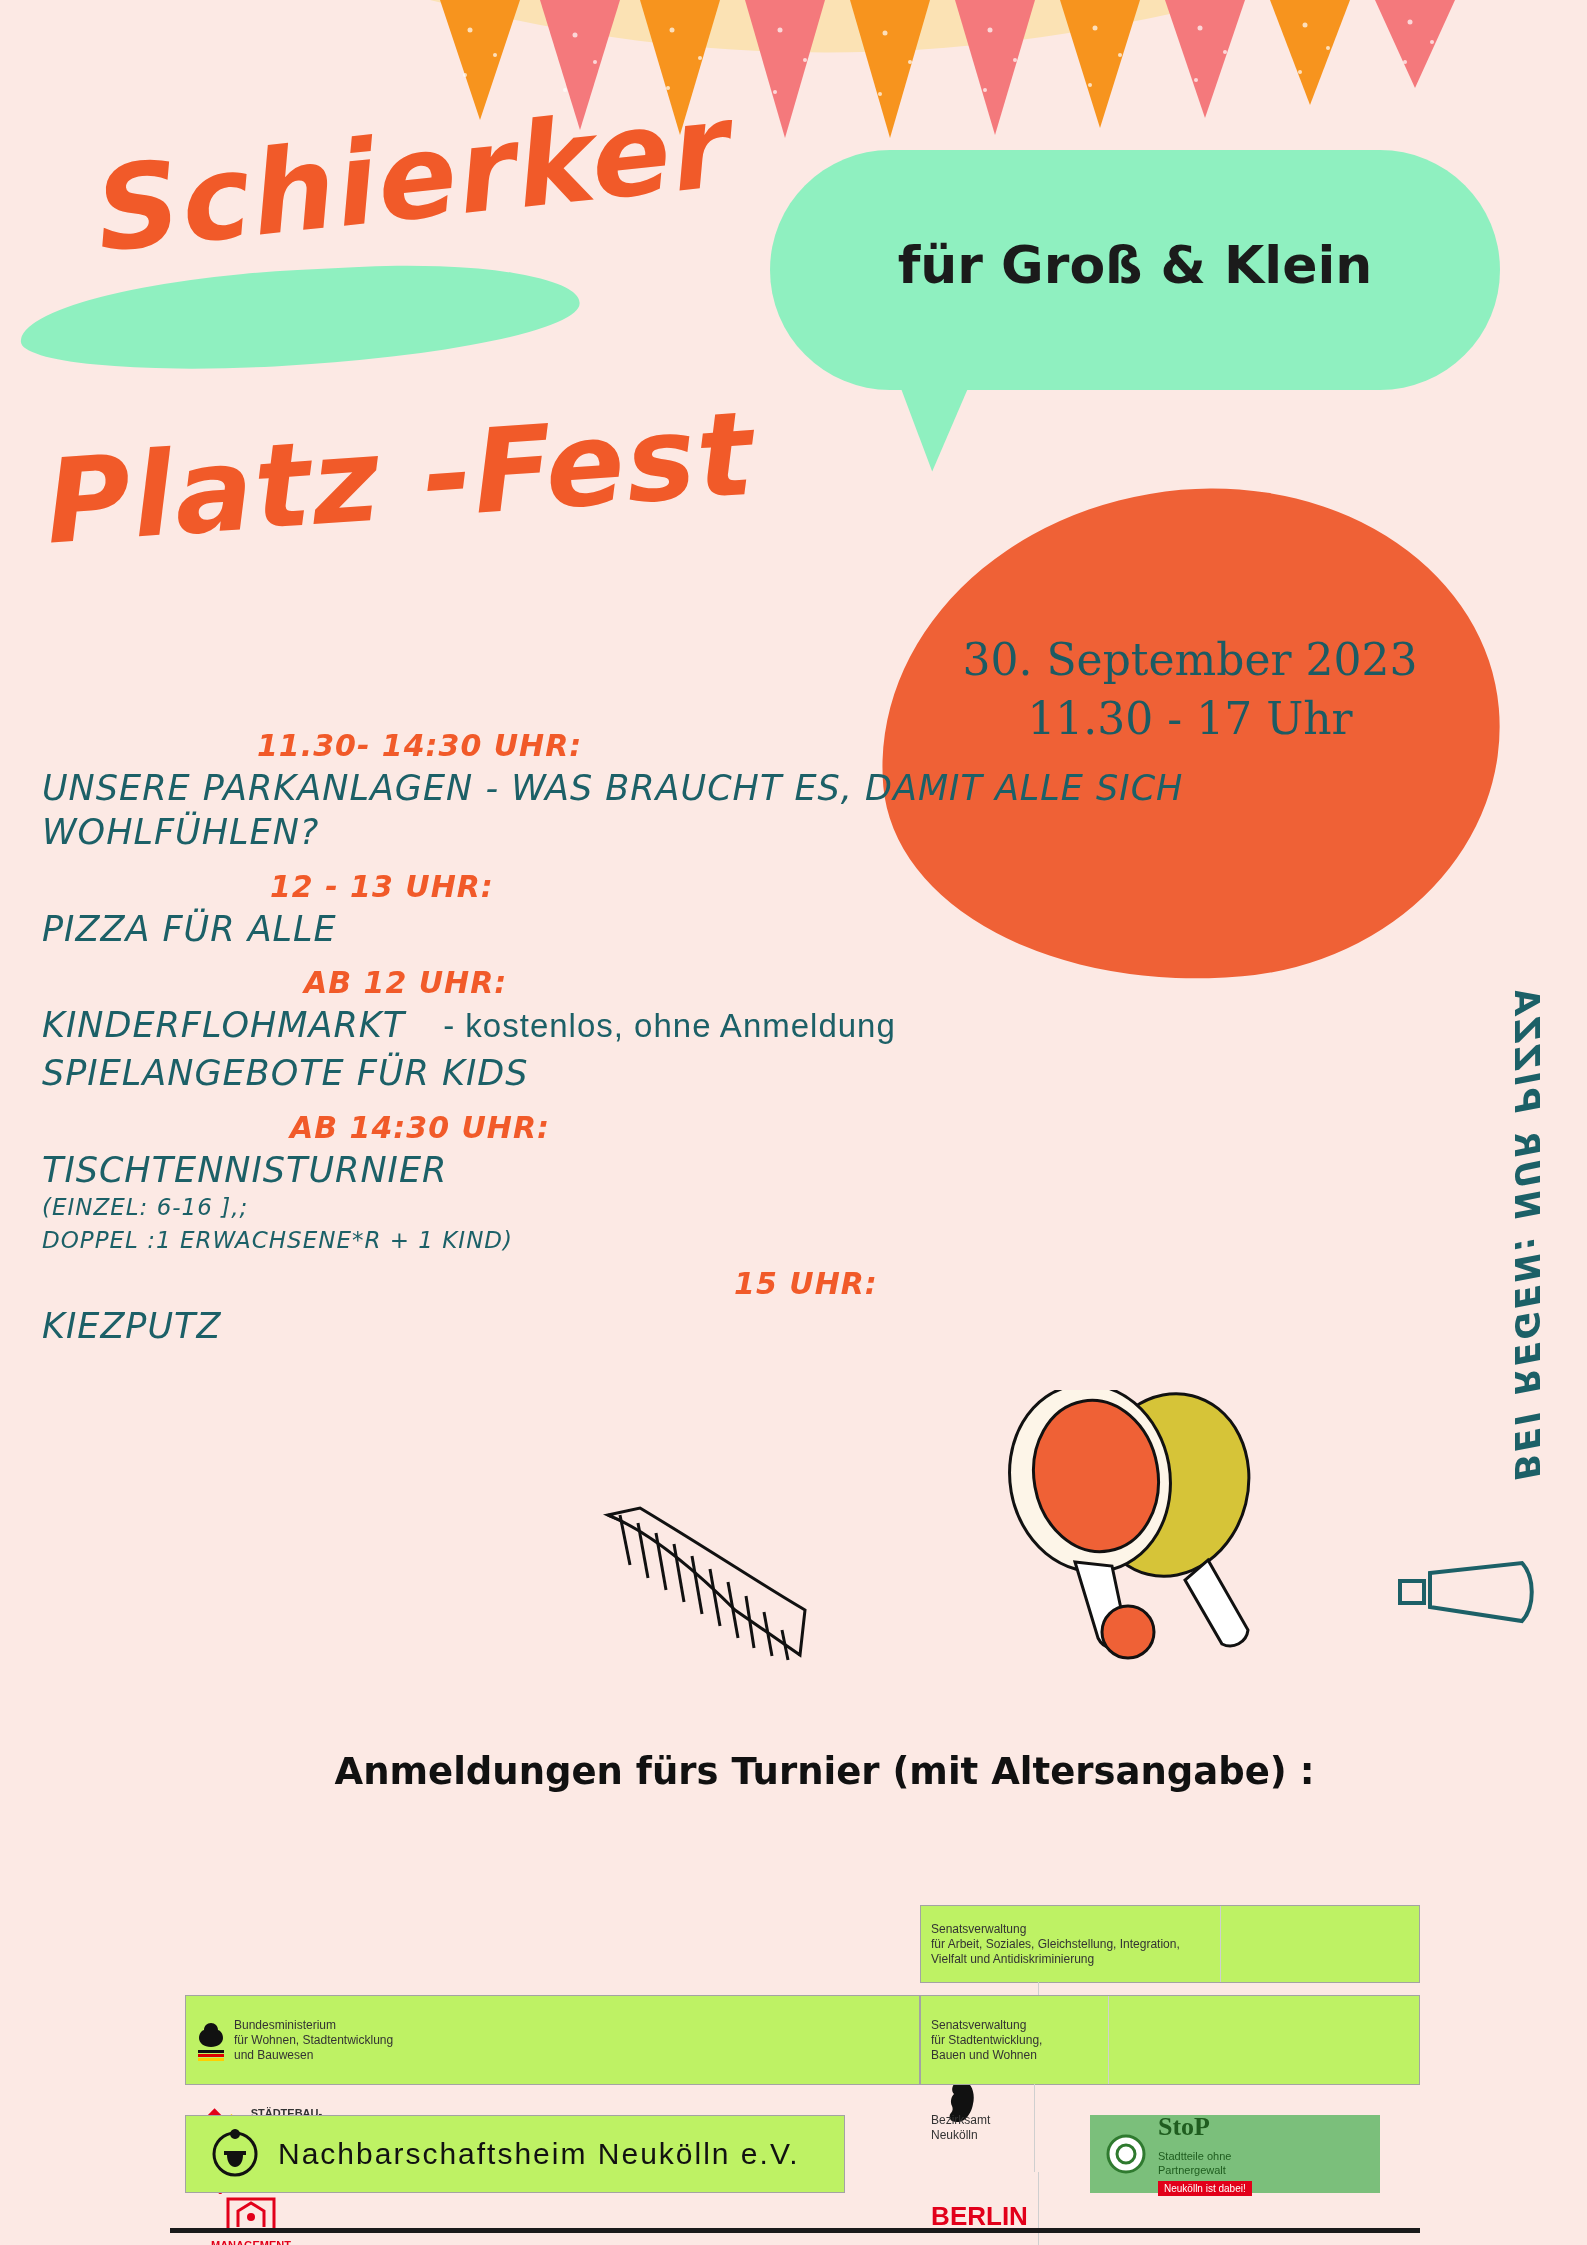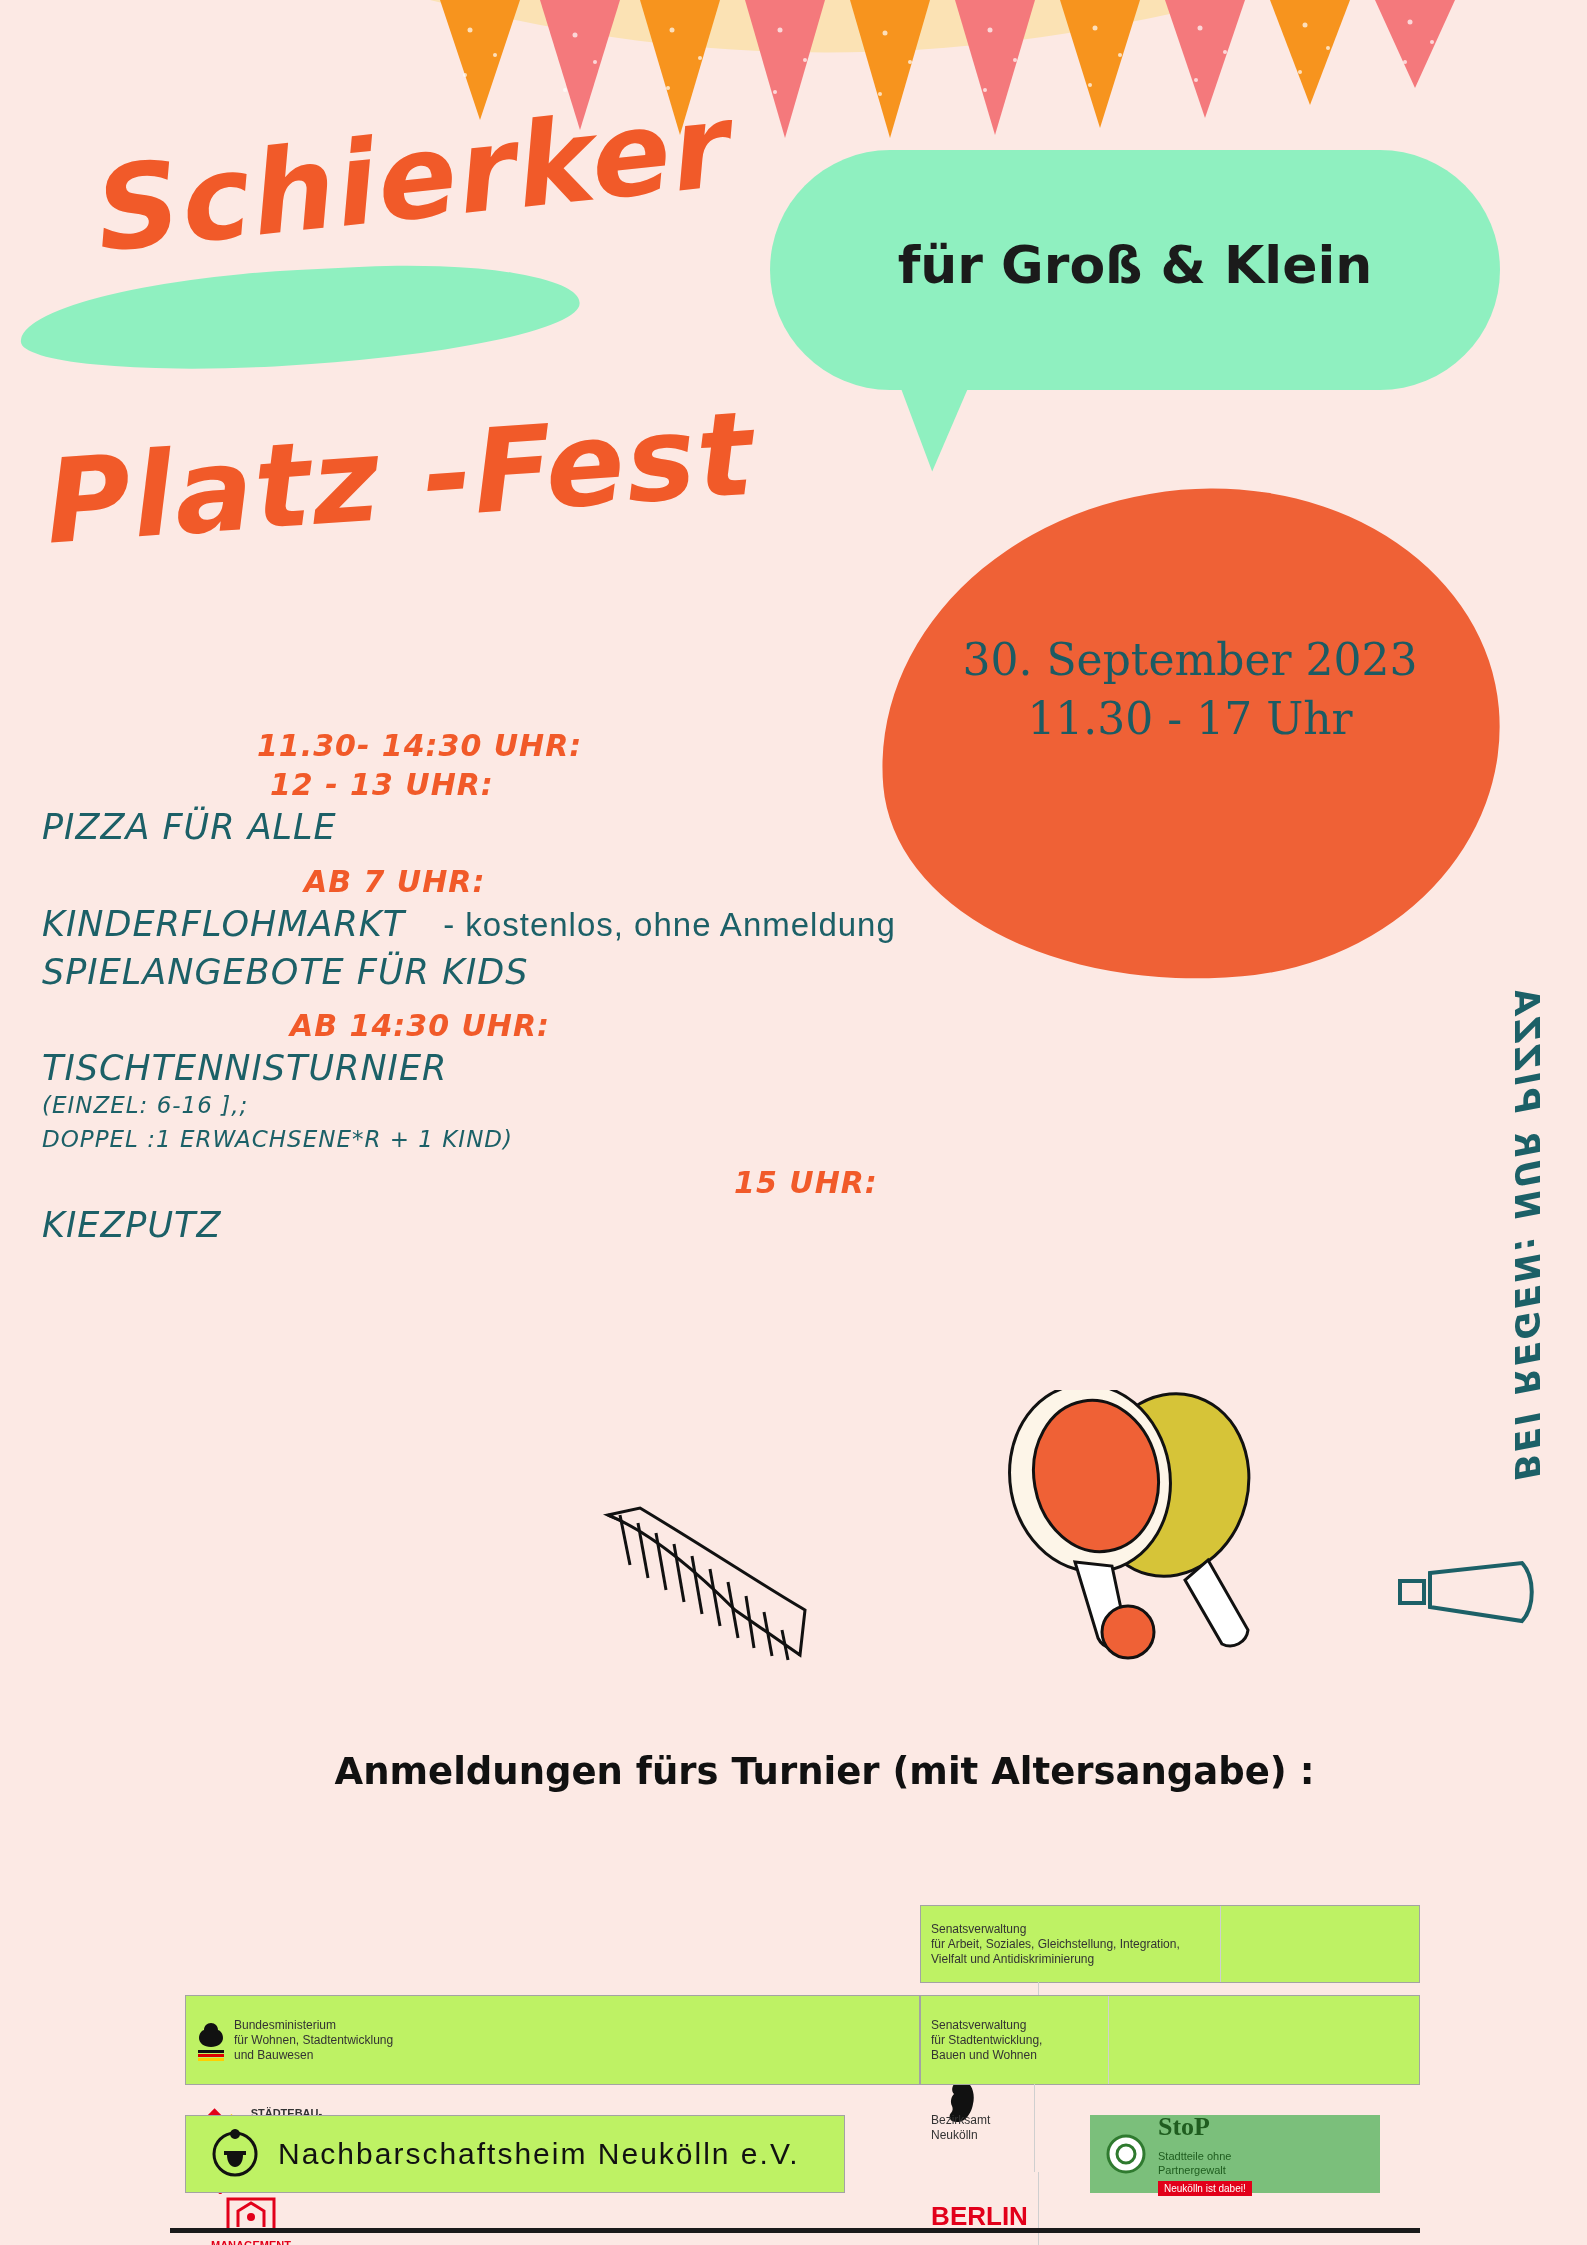--- a/index.html
+++ b/index.html
@@ -280,25 +280,26 @@
 
 <div class="date-blob"></div>
 <div class="date-text">
   <div>30. September 2023</div>
   <div>11.30 - 17 Uhr</div>
 </div>
 
 <div class="program">
 
   <div class="prog-time indent1">11.30- 14:30 UHR:</div>
+  <div class="prog-desc">UNSERE PARKANLAGEN - WAS BRAUCHT ES, DAMIT ALLE SICH WOHLFÜHLEN?</div>
 
   <div class="prog-time indent2">12 - 13 UHR:</div>
   <div class="prog-desc">PIZZA FÜR ALLE</div>
 
-  <div class="prog-time indent3">AB 7 UHR:</div>
+  <div class="prog-time indent3">AB 12 UHR:</div>
   <div class="prog-desc">
     <span>KINDERFLOHMARKT</span>
     <span class="normal" style="padding-left:26px;">- kostenlos, ohne Anmeldung</span>
   </div>
   <div class="prog-desc" style="margin-top:-10px;">SPIELANGEBOTE FÜR KIDS</div>
 
   <div class="prog-time indent4">AB 14:30 UHR:</div>
   <div class="prog-desc" style="margin-bottom:6px;">TISCHTENNISTURNIER</div>
   <div class="prog-small">(EINZEL: 6-16 ],;</div>
   <div class="prog-small">DOPPEL :1 ERWACHSENE*R + 1 KIND)</div>

